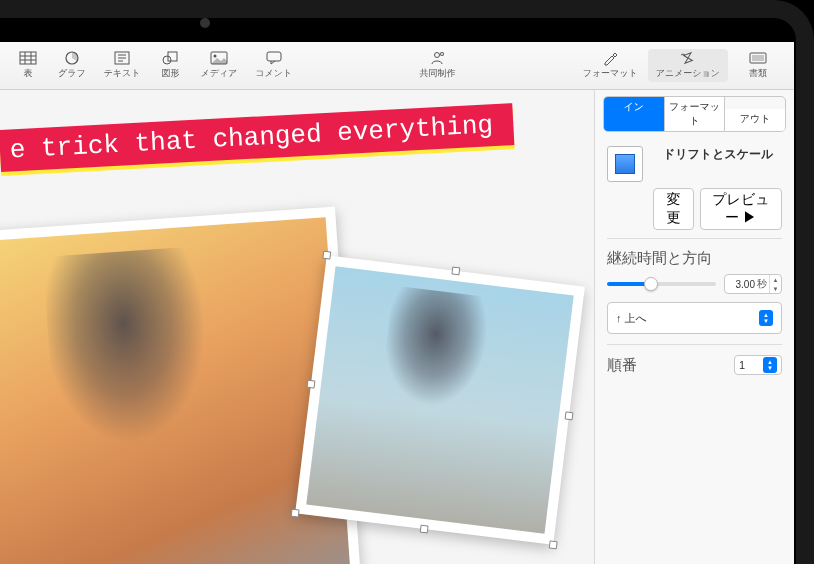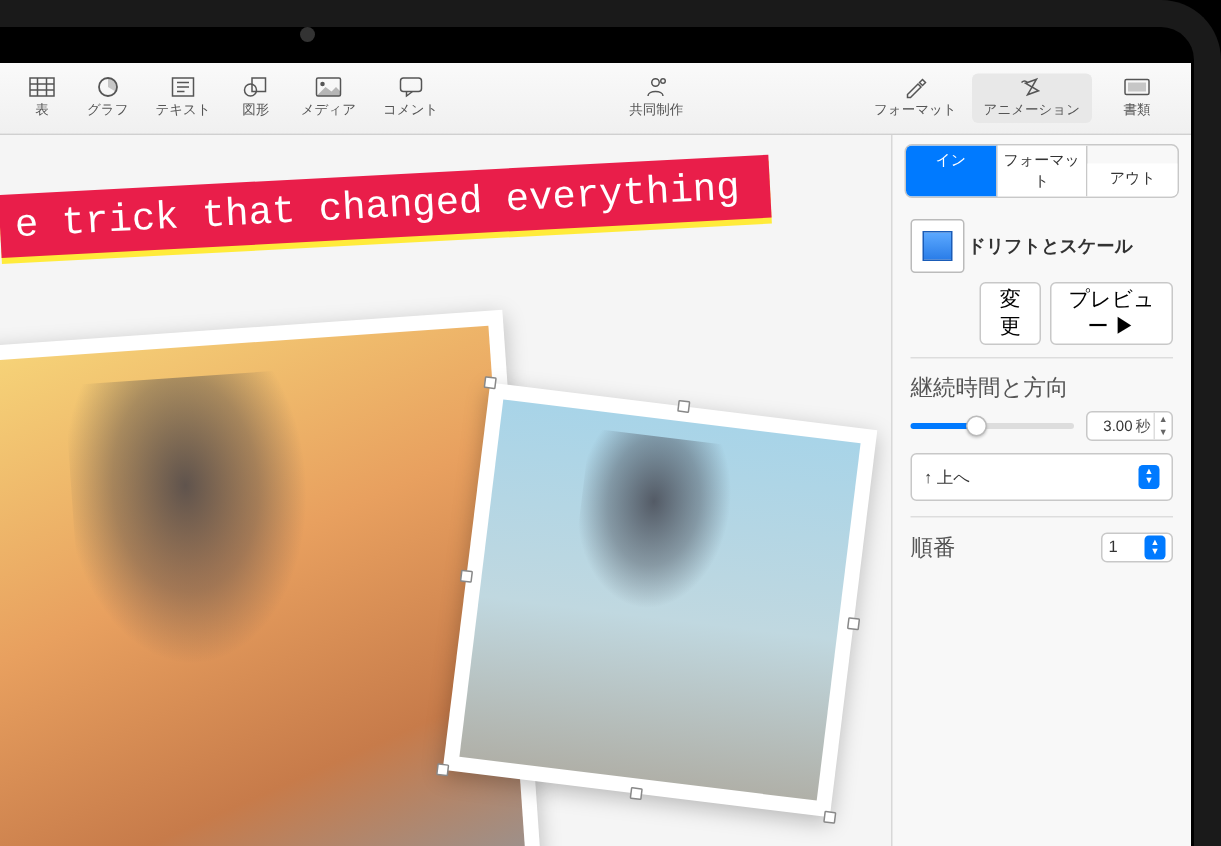--- a/index.html
+++ b/index.html
@@ -156,21 +156,21 @@
       flex: 1;
       text-align: center;
       padding: 3px 0;
       background: #fff;
       cursor: pointer;
       border-right: 1px solid #c8c8c8;
     }
     .insp-tab:last-child { border-right: none; margin-top: 12px; }
     .insp-tab.active { background: #007aff; color: #fff; }
     .insp-section { padding: 4px 12px 12px; }
-    .effect-row { display: flex; align-items: center; gap: 2px; margin-bottom: 6px; }
+    .effect-row { display: flex; gap: 20px; margin-bottom: 6px; }
     .effect-thumb {
       width: 36px; height: 36px;
       border: 1px solid #bbb;
       border-radius: 3px;
       display: flex; align-items: center; justify-content: center;
       background: #fff;
     }
     .effect-thumb-inner {
       width: 20px; height: 20px;
       background: linear-gradient(#5ca9ff, #2a7de8);

